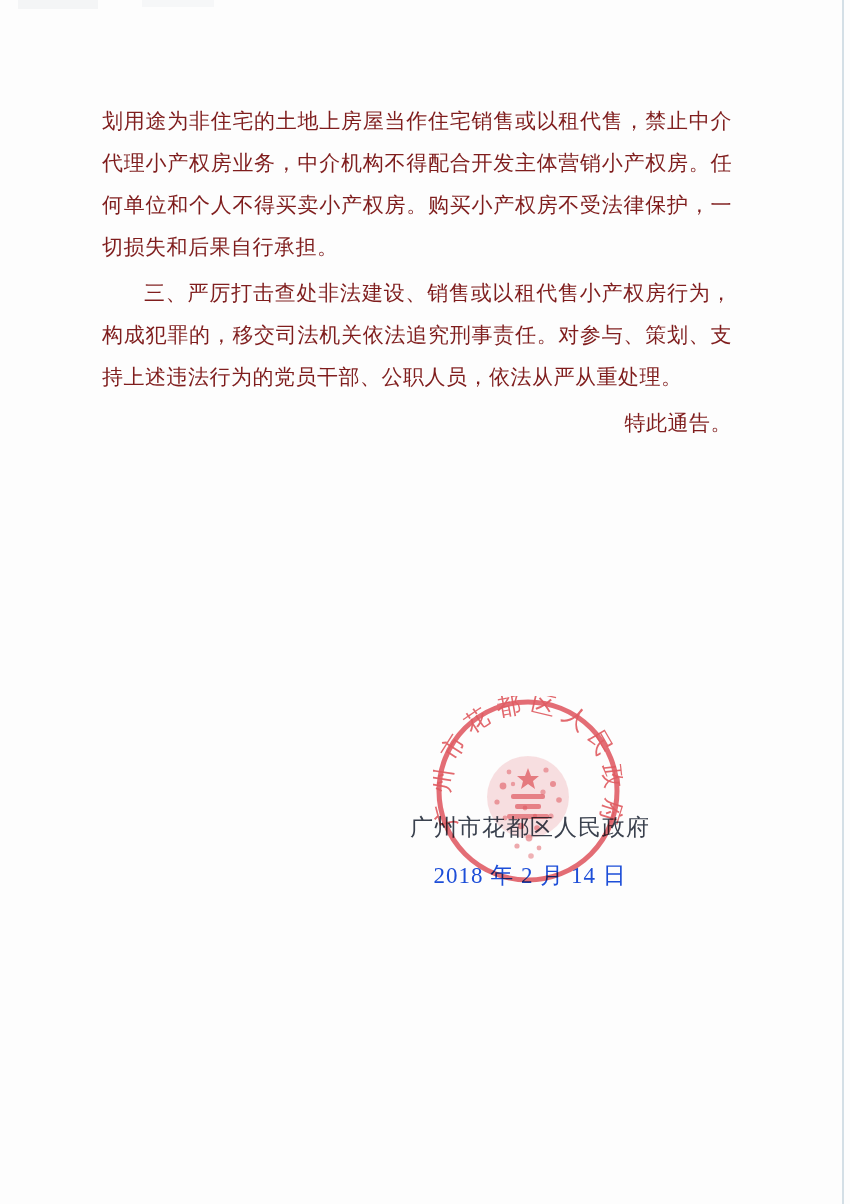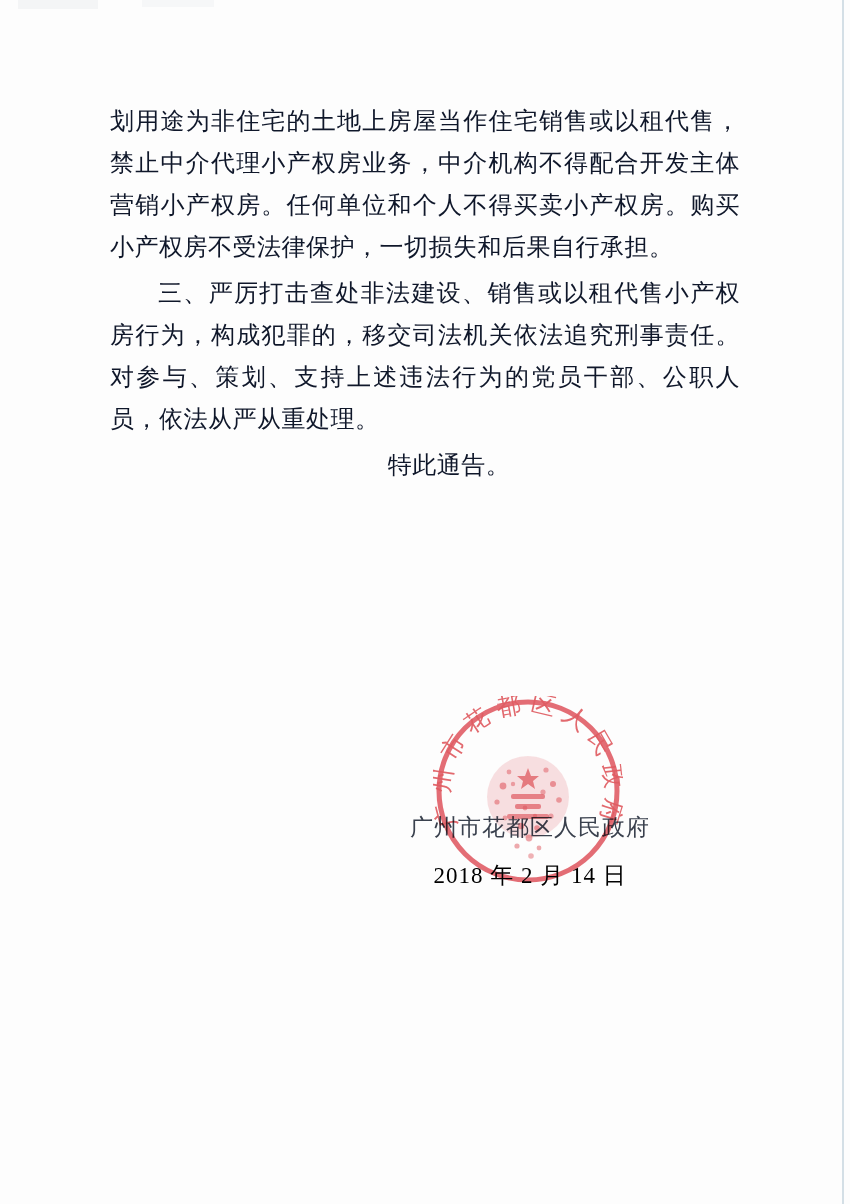--- a/index.html
+++ b/index.html
@@ -32,52 +32,52 @@
   }
   .scan-smudge-b {
     position: absolute;
     left: 142px; top: 0;
     width: 72px; height: 7px;
     background: #f6f7f8;
   }
   
   .body-text {
     position: absolute;
-    left: 110px;
+    left: 102px;
     top: 100px;
     width: 630px;
-    color: #0f172a;
-    font-size: 24px;
+    color: #7f1d1d;
+    font-size: 21px;
     line-height: 42px;
     text-align: justify;
     letter-spacing: 0.5px;
   }
   .para { margin: 0 0 4px 0; }
   .para.indent { text-indent: 2em; }
-  .para.no-justify { text-align: center; }
+  .para.no-justify { text-align: right; }
   
   .signature-line {
     position: absolute;
     top: 812px;
     left: 403px;
     width: 254px;
     text-align: center;
     font-size: 23px;
     letter-spacing: 1px;
     color: #3a414e;
   }
   .date-line {
     position: absolute;
     top: 860px;
     left: 403px;
     width: 254px;
     text-align: center;
     font-size: 23px;
     letter-spacing: 1px;
-    color: #000000;
+    color: #1d4ed8;
   }
   
   .seal {
     position: absolute;
     left: 433px;
     top: 696px;
     width: 190px;
     height: 190px;
     mix-blend-mode: multiply;
     opacity: 0.92;

